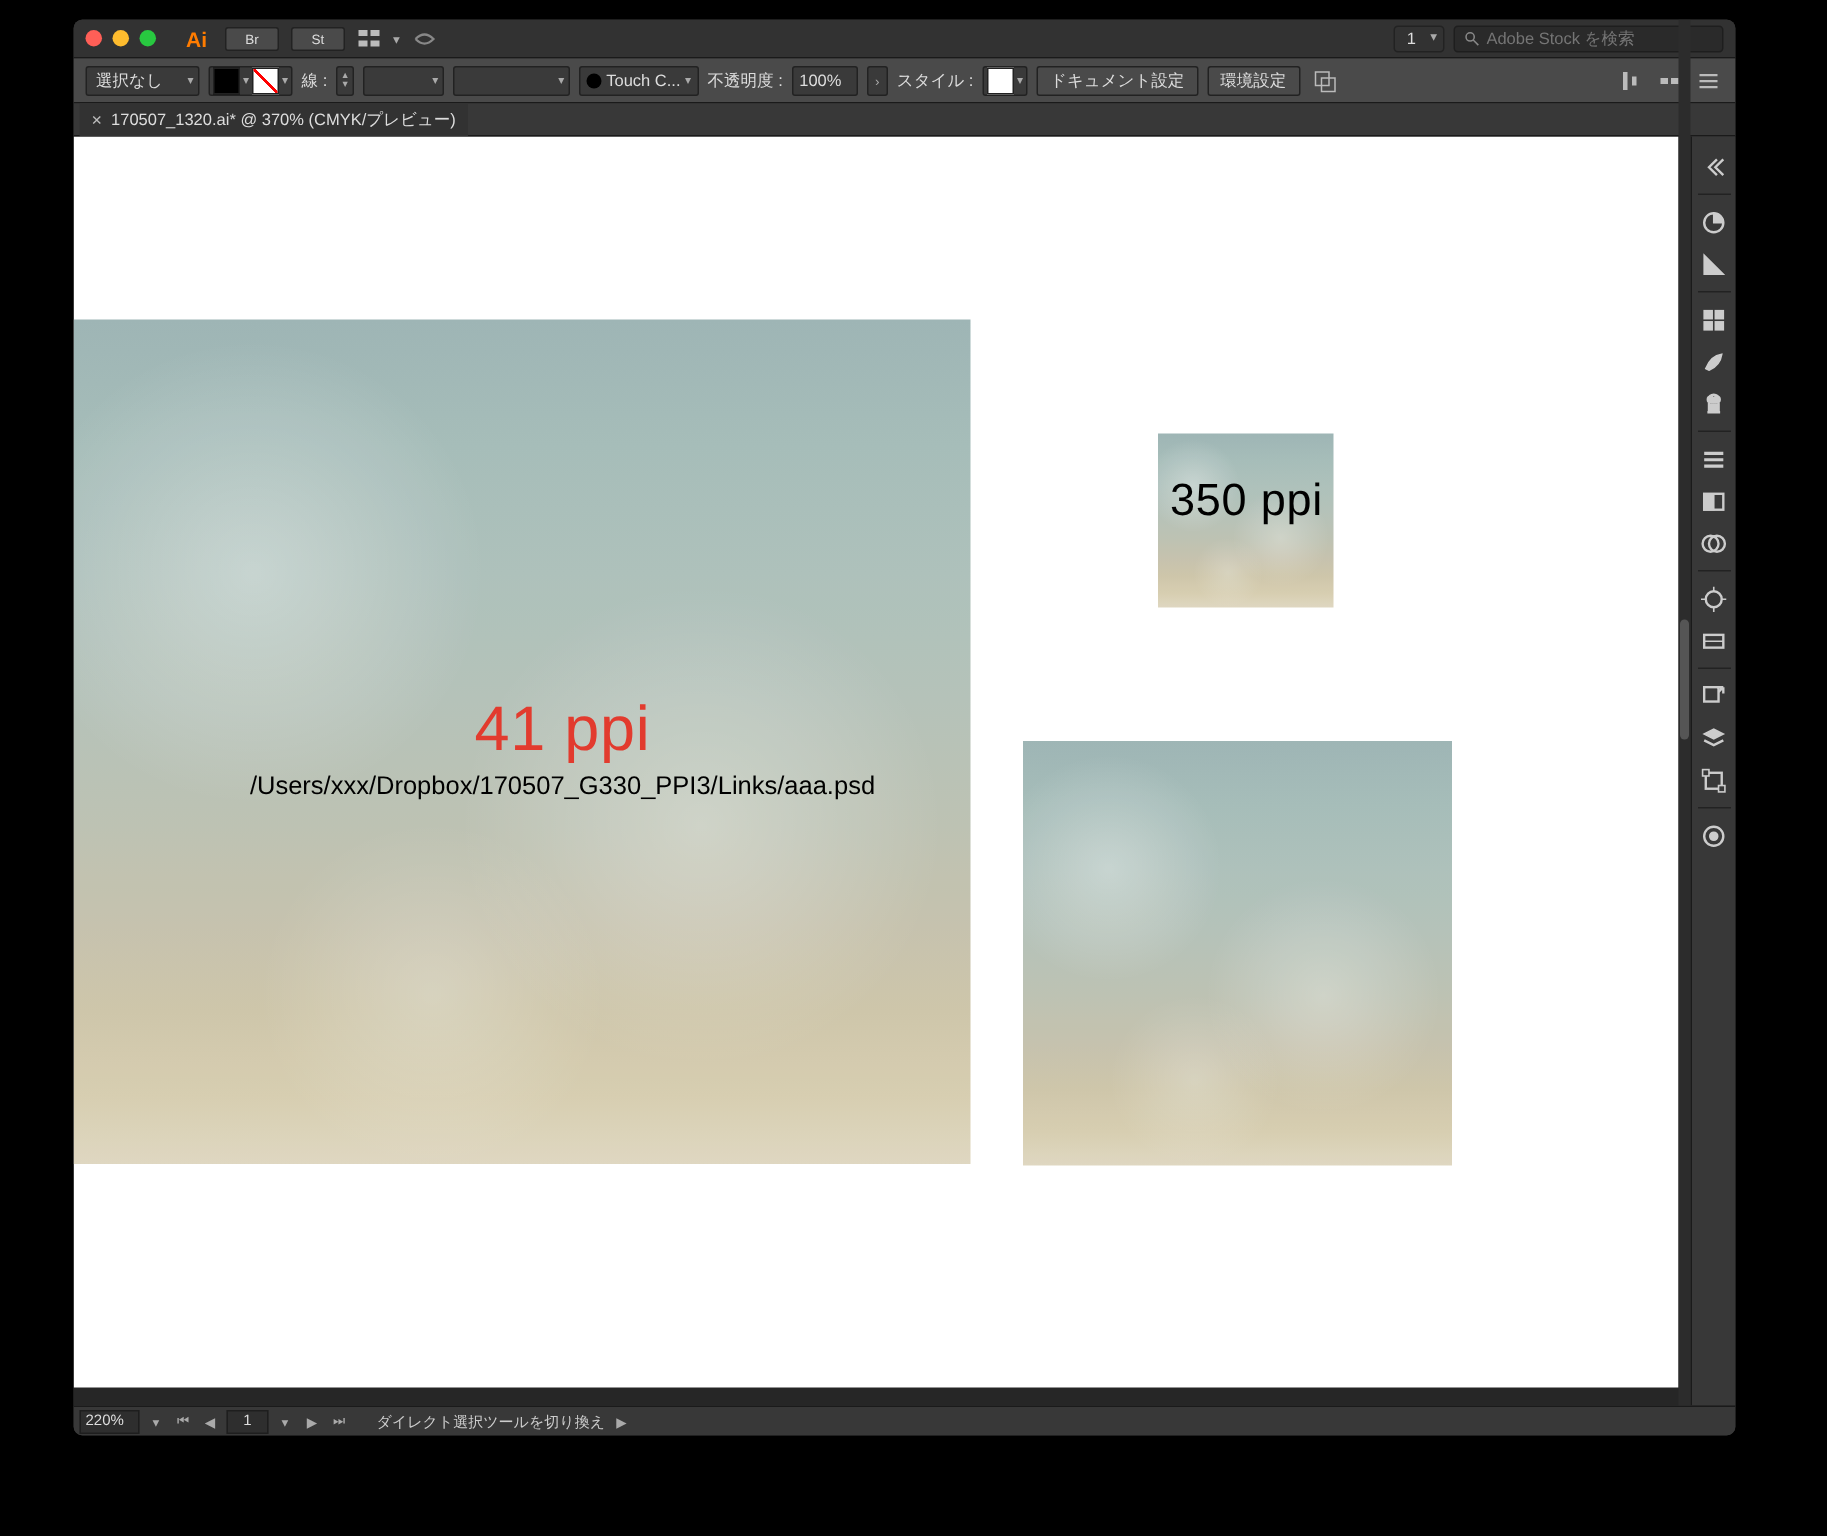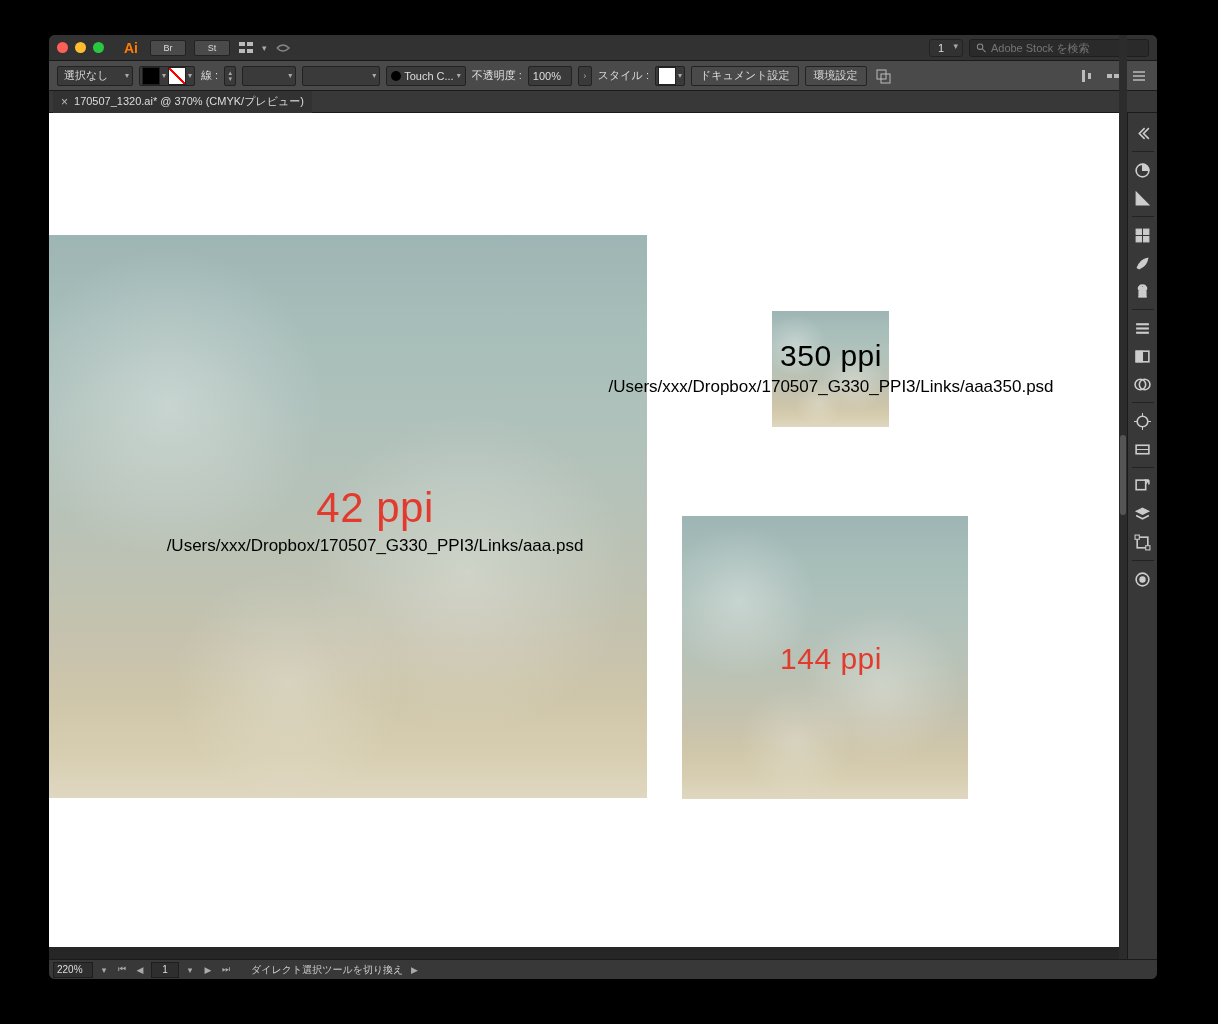--- a/index.html
+++ b/index.html
@@ -7,21 +7,21 @@
     width: 1218px; height: 1024px;
     background: #000;
     font-family: -apple-system, "Helvetica Neue", Arial, sans-serif;
     font-size: 11px;
     color: #ccc;
     overflow: hidden;
     position: relative;
   }
   .app-window {
     position: absolute;
-    left: 49px; top: 35px;
+    left: 49px; top: 13px;
     width: 1108px; height: 944px;
     background: #323232;
     border-radius: 6px;
     box-shadow: 0 10px 40px rgba(0,0,0,0.6);
     display: flex;
     flex-direction: column;
     overflow: hidden;
   }
   
   .titlebar {
@@ -266,37 +266,35 @@
   </div>
 
   <div class="main">
     <div class="canvas-region">
       <div class="artboard">
 
         <div class="placed" style="left:0;top:122px;width:598px;height:563px;">
           <div class="img"></div>
         </div>
         <div class="lbl-stack" style="left:66px;top:371px;width:520px;">
-          <div class="ppi big red">42 ppi</div>
+          <div class="ppi big red">41 ppi</div>
           <div class="path">/Users/xxx/Dropbox/170507_G330_PPI3/Links/aaa.psd</div>
         </div>
 
         <div class="placed" style="left:723px;top:198px;width:117px;height:116px;">
           <div class="img"></div>
         </div>
         <div class="lbl-stack" style="left:527px;top:226px;width:510px;">
           <div class="ppi black">350 ppi</div>
-          <div class="path">/Users/xxx/Dropbox/170507_G330_PPI3/Links/aaa350.psd</div>
         </div>
 
         <div class="placed" style="left:633px;top:403px;width:286px;height:283px;">
           <div class="img"></div>
         </div>
         <div class="lbl-stack" style="left:527px;top:529px;width:510px;">
-          <div class="ppi red">144 ppi</div>
         </div>
 
       </div>
     </div>
 
     <div class="scrollbar-track v">
       <div class="thumb v"></div>
     </div>
 
     <div class="spine">

